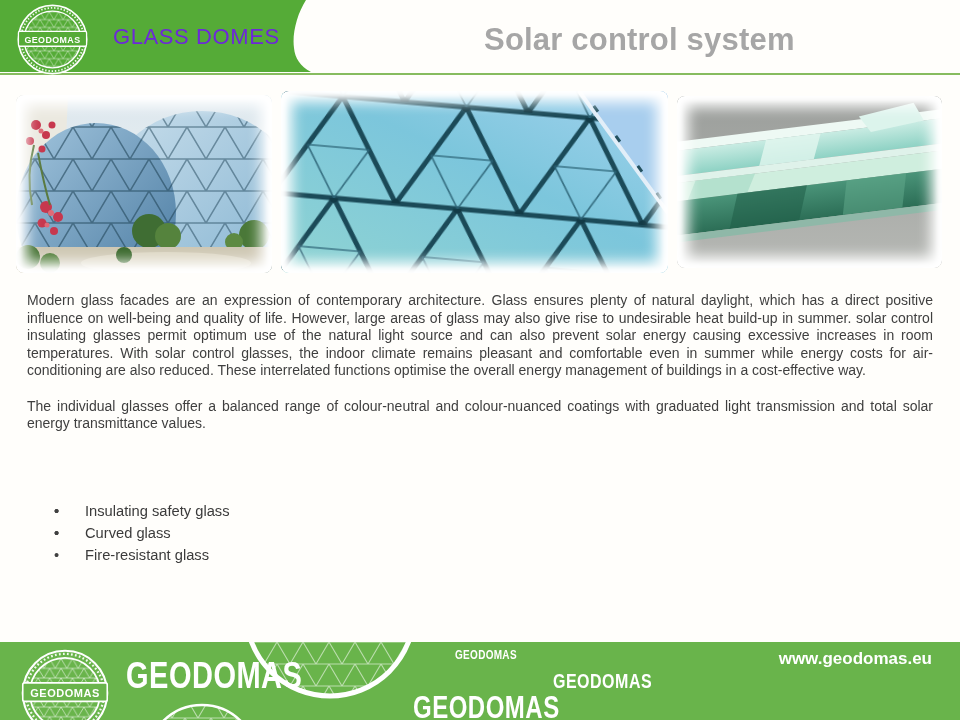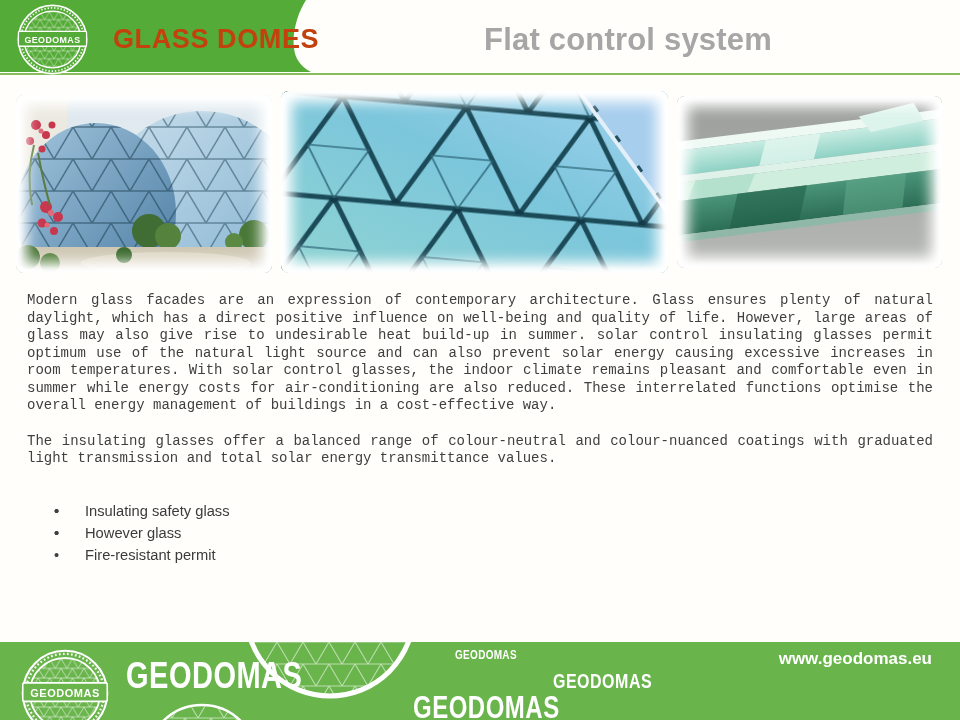--- a/index.html
+++ b/index.html
@@ -6,40 +6,40 @@
   .slide{
     position:relative;width:960px;height:720px;background:#fffefb;
     font-family:"Liberation Sans",sans-serif;overflow:hidden;margin:0 auto;
   }
   
   .hdr-bar{position:absolute;left:0;top:0;width:320px;height:72px;}
   .hdr-underline{position:absolute;left:0;top:73px;width:960px;height:2px;background:#7ab54e;opacity:.9;}
   .badge{position:absolute;}
   .badge-hdr{left:17px;top:4px;width:71px;height:71px;}
   .hdr-title{
-    position:absolute;left:113px;top:24px;color:#c2410c;font-size:27px;font-weight:700;
+    position:absolute;left:113px;top:24px;color:#6d28d9;font-size:22px;font-weight:400;
     letter-spacing:.6px;white-space:nowrap;
   }
   .hdr-subtitle{
     position:absolute;left:484px;top:22px;color:#a6a6a6;font-size:31px;font-weight:700;
     letter-spacing:.2px;white-space:nowrap;
   }
   
   .ph{position:absolute;overflow:hidden;border-radius:8px;}
   .ph svg{display:block;width:100%;height:100%;}
   .ph::after{
     content:"";position:absolute;inset:0;pointer-events:none;border-radius:8px;
     box-shadow:inset 0 0 14px 11px #ffffff, inset 0 0 5px 4px rgba(255,255,255,.85);
   }
   .ph1{left:16px;top:95px;width:256px;height:178px;}
   .ph2{left:281px;top:91px;width:387px;height:182px;}
   .ph3{left:677px;top:96px;width:265px;height:172px;}
   
   .copy{position:absolute;left:27px;top:292px;width:906px;color:#3f3f3f;
-        font-size:14px;line-height:17.5px;text-align:justify;font-family:Liberation Mono, monospace;}
+        font-size:14px;line-height:17.5px;text-align:justify;}
   .copy p{margin:0 0 18px 0;}
   .bullets{position:absolute;left:54px;top:500px;width:840px;list-style:none;margin:0;padding:0;
            color:#3b3b3b;font-size:14.7px;}
   .bullets li{position:relative;padding-left:31px;line-height:22px;text-align:left;}
   .bullets li .dot{position:absolute;left:0;top:0;color:#404040;}
   
   .footer{position:absolute;left:0;top:642px;width:960px;height:78px;background:#69b44b;overflow:hidden;}
   .badge-ftr{position:absolute;left:21px;top:7px;width:88px;height:88px;}
   .logotype{color:#ffffff;font-weight:700;font-family:"Liberation Sans",sans-serif;
             white-space:nowrap;transform:scaleY(1.28);transform-origin:top left;letter-spacing:.5px;}
@@ -116,21 +116,21 @@
 
   <svg class="badge badge-hdr" viewBox="0 0 100 100">
     <circle cx="50" cy="50" r="48" fill="#55ab37" stroke="#ffffff" stroke-width="2.4"></circle>
     <circle cx="50" cy="50" r="44.5" fill="none" stroke="#ffffff" stroke-width="2.6" stroke-dasharray="2 2.6" opacity="0.9"></circle>
     <circle cx="50" cy="50" r="40" fill="url(#bmesh)" stroke="#ffffff" stroke-width="2"></circle>
     <rect x="2" y="38.5" width="96" height="21" rx="2" fill="#55ab37" stroke="#ffffff" stroke-width="1.8"></rect>
     <text x="50" y="54.5" text-anchor="middle" fill="#ffffff" font-size="12.5" font-weight="bold" letter-spacing="0.6" font-family="Liberation Sans, sans-serif">GEODOMAS</text>
   </svg>
 
   <div class="hdr-title">GLASS DOMES</div>
-  <div class="hdr-subtitle">Flat control system</div>
+  <div class="hdr-subtitle">Solar control system</div>
 
   <figure class="ph ph1" style="margin:0">
     <svg viewBox="0 0 256 178" preserveAspectRatio="none">
       <rect width="256" height="178" fill="url(#skyg)"></rect>
       <polygon points="0,0 52,0 44,178 0,178" fill="#ebe9e0"></polygon>
 
       <ellipse cx="186" cy="112" rx="100" ry="96" fill="url(#dome2g)"></ellipse>
       <ellipse cx="186" cy="112" rx="100" ry="96" fill="url(#pmesh)" opacity="0.85"></ellipse>
 
       <ellipse cx="80" cy="118" rx="80" ry="90" fill="url(#dome1g)"></ellipse>
@@ -197,39 +197,39 @@
         <rect x="-30" y="89" width="330" height="34" fill="url(#slab3g)"></rect>
         <polygon points="60,89 130,89 118,123 48,123" fill="#1f5c47" opacity="0.55"></polygon>
         <polygon points="170,89 230,89 222,123 162,123" fill="#63ab8e" opacity="0.5"></polygon>
         <rect x="-30" y="123" width="330" height="7" fill="#8fb8a8"></rect>
       </g>
     </svg>
   </figure>
 
   <div class="copy">
     <p>Modern glass facades are an expression of contemporary architecture. Glass ensures plenty of natural daylight, which has a direct positive influence on well-being and quality of life. However, large areas of glass may also give rise to undesirable heat build-up in summer. solar control insulating glasses permit optimum use of the natural light source and can also prevent solar energy causing excessive increases in room temperatures. With solar control glasses, the indoor climate remains pleasant and comfortable even in summer while energy costs for air-conditioning are also reduced. These interrelated functions optimise the overall energy management of buildings in a cost-effective way.</p>
-    <p>The insulating glasses offer a balanced range of colour-neutral and colour-nuanced coatings with graduated light transmission and total solar energy transmittance values.</p>
+    <p>The individual glasses offer a balanced range of colour-neutral and colour-nuanced coatings with graduated light transmission and total solar energy transmittance values.</p>
   </div>
 
   <ul class="bullets">
     <li>
       <span class="dot">•</span>
       </li>
     <li>
       <span class="dot">•</span>
       <span>Insulating safety glass</span></li>
     <li>
       <span class="dot">•</span>
       </li>
     <li>
       <span class="dot">•</span>
-      <span>However glass</span></li>
-    <li>
-      <span class="dot">•</span>
-      <span>Fire-resistant permit</span></li>
+      <span>Curved glass</span></li>
+    <li>
+      <span class="dot">•</span>
+      <span>Fire-resistant glass</span></li>
   </ul>
 
   <div class="footer">
 
     <svg class="badge badge-ftr" viewBox="0 0 100 100">
       <circle cx="50" cy="50" r="48" fill="#69b44b" stroke="#ffffff" stroke-width="2.4"></circle>
       <circle cx="50" cy="50" r="44.5" fill="none" stroke="#ffffff" stroke-width="2.6" stroke-dasharray="2 2.6" opacity="0.9"></circle>
       <circle cx="50" cy="50" r="40" fill="url(#bmesh)" stroke="#ffffff" stroke-width="2"></circle>
       <rect x="2" y="38.5" width="96" height="21" rx="2" fill="#69b44b" stroke="#ffffff" stroke-width="1.8"></rect>
       <text x="50" y="54.5" text-anchor="middle" fill="#ffffff" font-size="12.5" font-weight="bold" letter-spacing="0.6" font-family="Liberation Sans, sans-serif">GEODOMAS</text>

